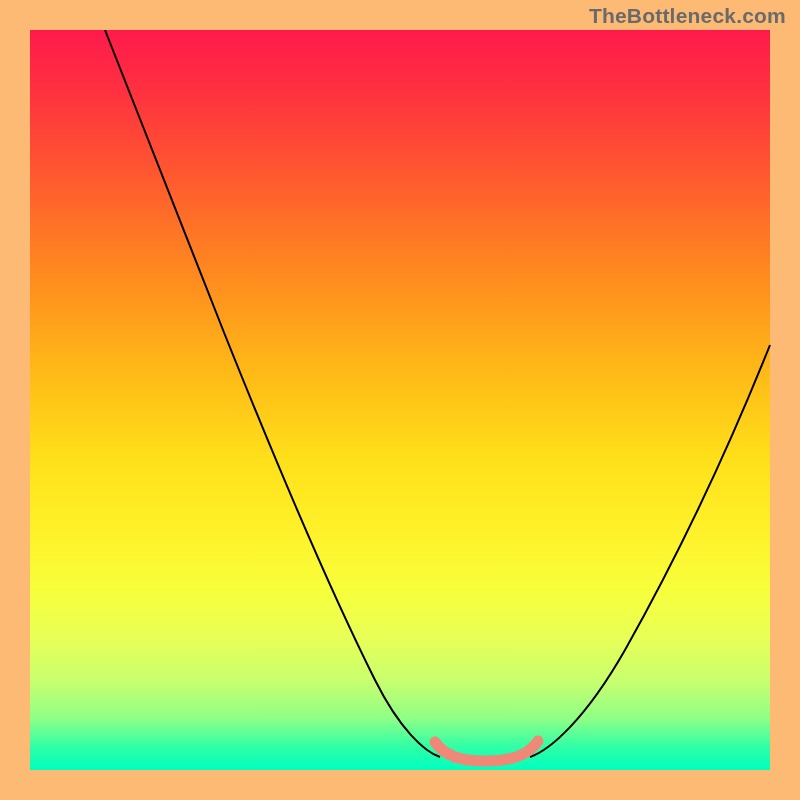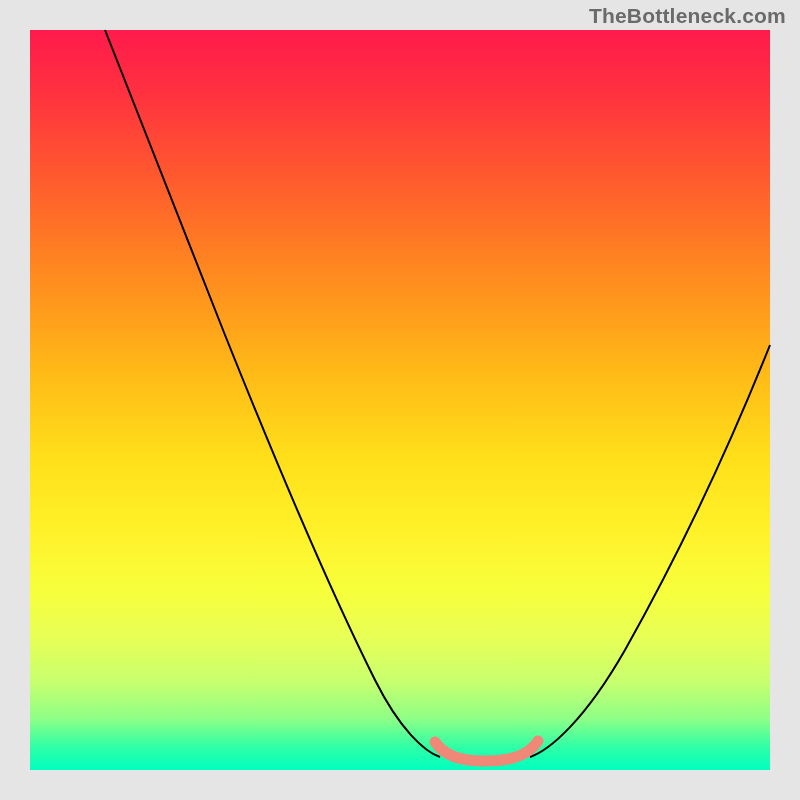--- a/index.html
+++ b/index.html
@@ -10,21 +10,21 @@
     background: #000;
     overflow: hidden;
     font-family: Arial, Helvetica, sans-serif;
   }
   .frame {
     position: absolute;
     left: 0;
     top: 0;
     width: 800px;
     height: 800px;
-    background: #e5e5e5;
+    background: #fdba74;
   }
   .plot {
     position: absolute;
     left: 30px;
     top: 30px;
     width: 740px;
     height: 740px;
     
     background: linear-gradient(
       to bottom,

